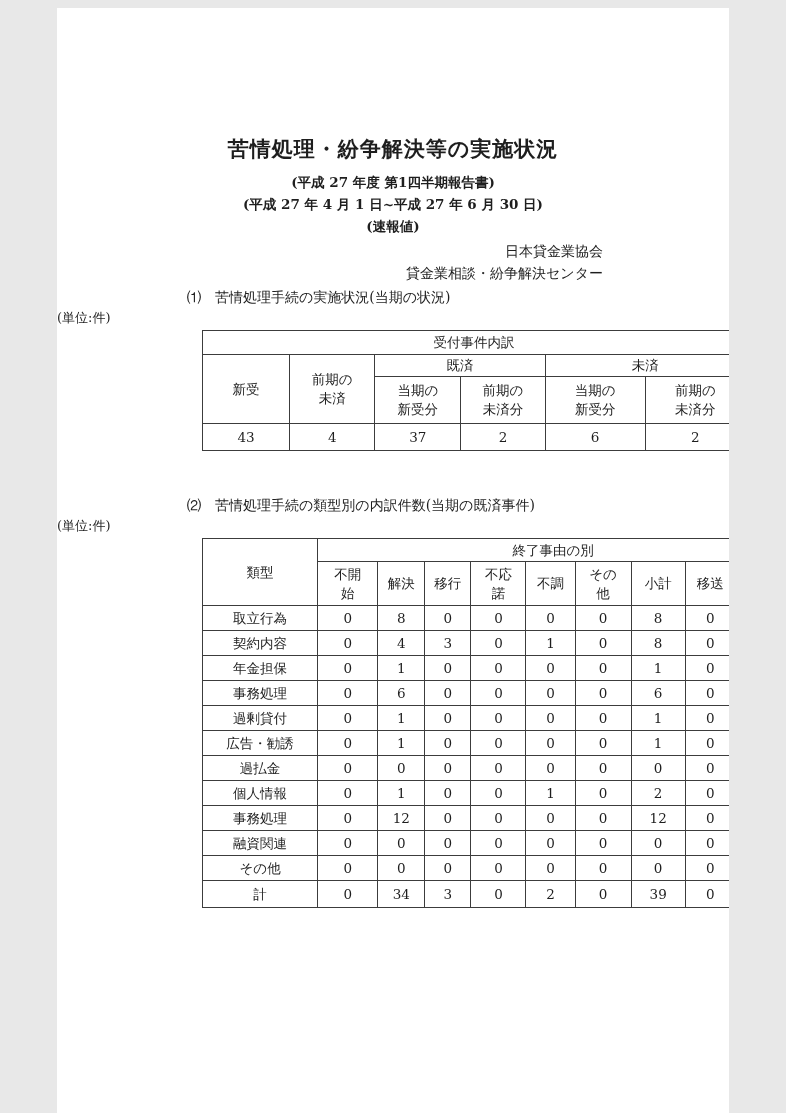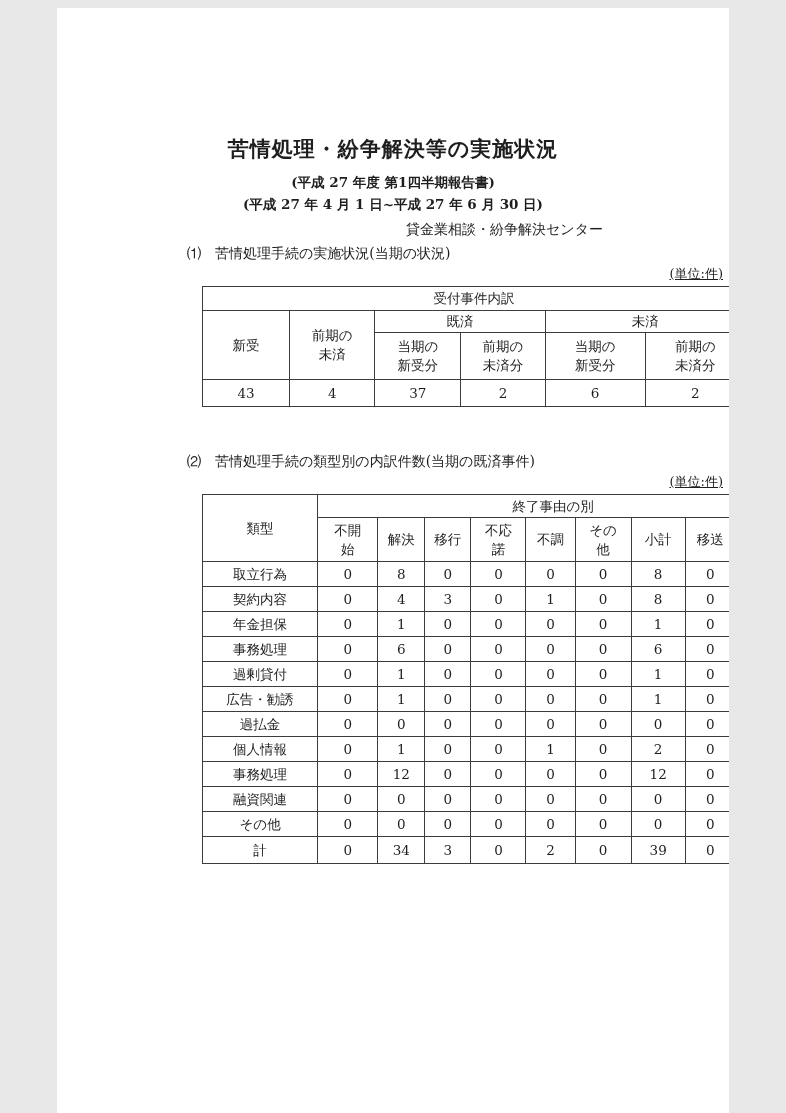--- a/index.html
+++ b/index.html
@@ -11,21 +11,21 @@
   .doc-title{
     margin:0;padding-top:126px;text-align:center;
     font-family:"DejaVu Sans","Liberation Sans",sans-serif;
     font-weight:bold;font-size:21px;line-height:30px;letter-spacing:1px;
   }
   .subtitle{text-align:center;font-size:13.5px;line-height:22px;font-weight:bold;}
   .subtitle.first{margin-top:7px;}
   .org-block{margin-top:3px;text-align:right;padding-right:126px;font-size:14px;line-height:22px;}
   .sec-heading{margin:12px 0 0 112px;font-size:14px;line-height:22px;}
   .subsec-heading{margin:2px 0 0 130px;font-size:14px;line-height:22px;}
-  .unit-label{width:666px;text-align:right;font-size:13px;line-height:20px;text-decoration:underline;}
+  .unit-label{width:666px;text-align:left;font-size:13px;line-height:20px;}
   .unit-label.second{margin-top:0;}
 
   table{border-collapse:collapse;table-layout:fixed;margin-left:145px;}
   td{
     border:1px solid #3c3c3c;text-align:center;vertical-align:middle;
     font-size:13.5px;padding:0;white-space:pre-line;line-height:19px;
   }
   .t1{width:544px;margin-top:2px;}
   .t2{width:587px;margin-top:2px;}
   tr.r-caption{height:24px;}
@@ -40,22 +40,24 @@
 </style>
 </head>
 <body>
 
 <div class="page">
 
   <h1 class="doc-title">苦情処理・紛争解決等の実施状況</h1>
 
   <div class="subtitle first">(平成 27 年度 第1四半期報告書)</div>
   <div class="subtitle">(平成 27 年 4 月 1 日~平成 27 年 6 月 30 日)</div>
+  <div class="subtitle">(速報値)</div>
 
   <div class="org-block">
+    <div>日本貸金業協会</div>
     <div>貸金業相談・紛争解決センター</div>
   </div>
 
   <div class="subsec-heading">⑴　苦情処理手続の実施状況(当期の状況)</div>
   <div class="unit-label">(単位:件)</div>
 
   <table class="t1">
     <colgroup>
       <col style="width:87px">
         <col style="width:85px">

